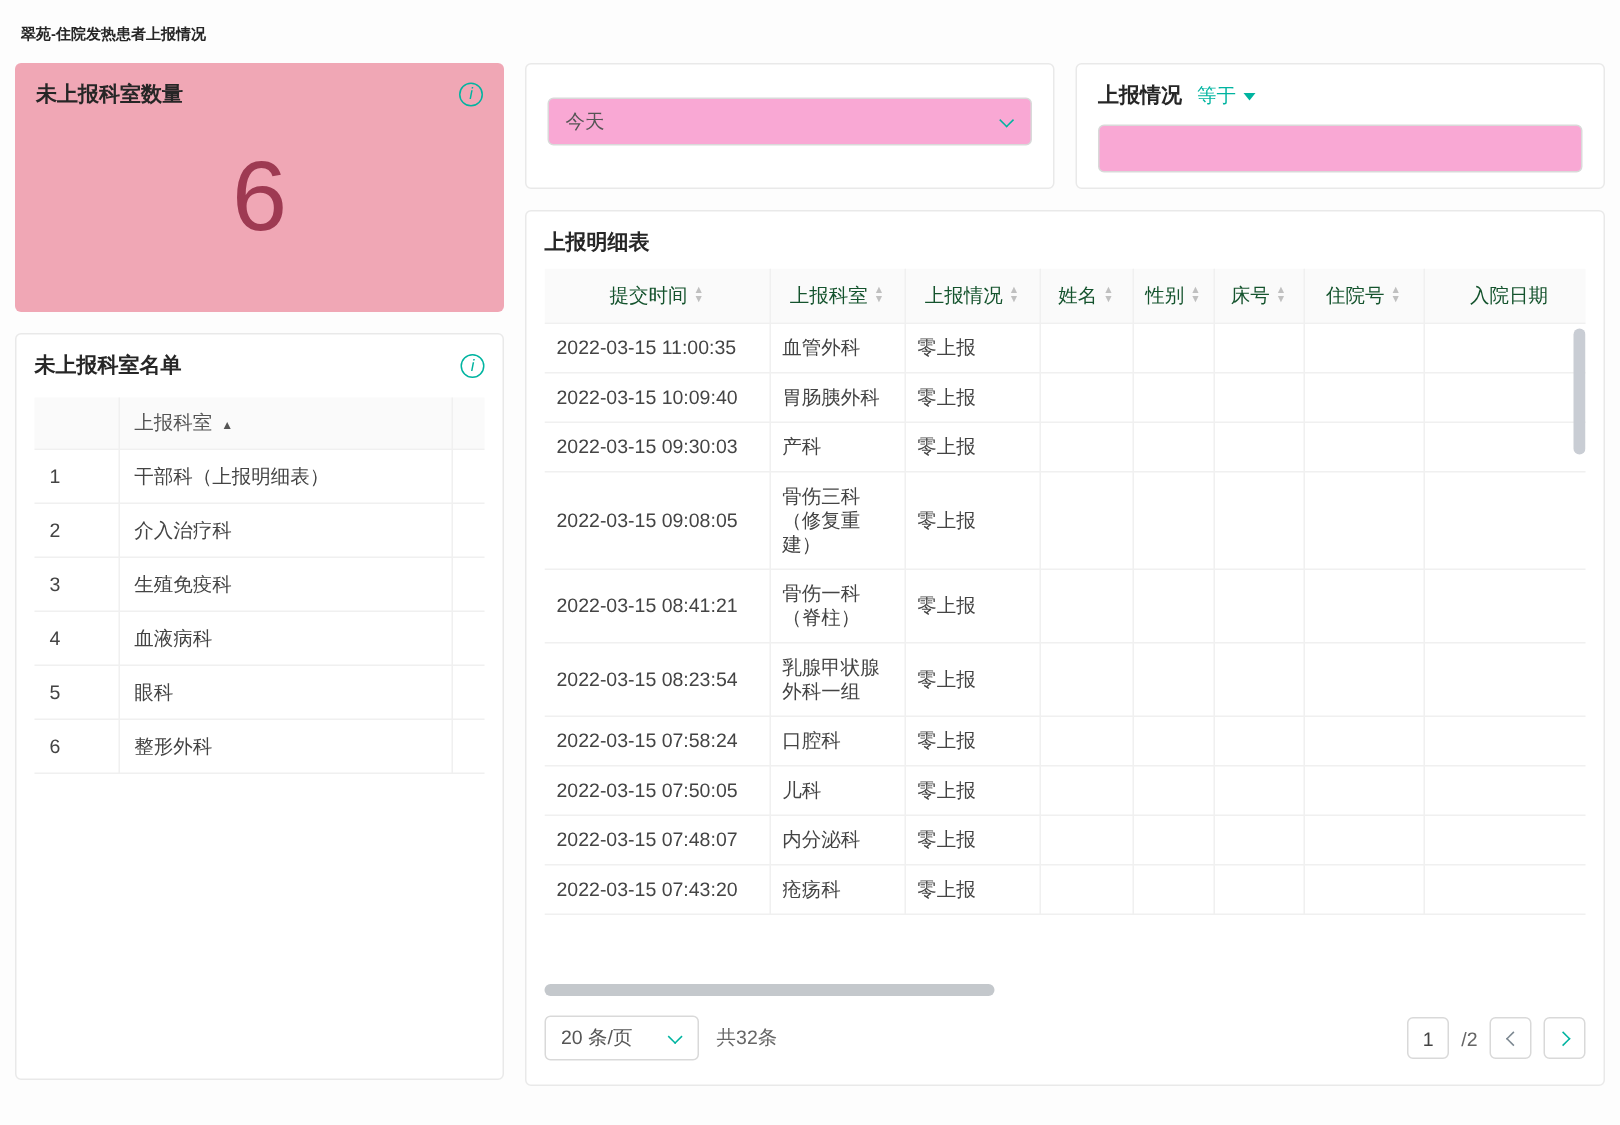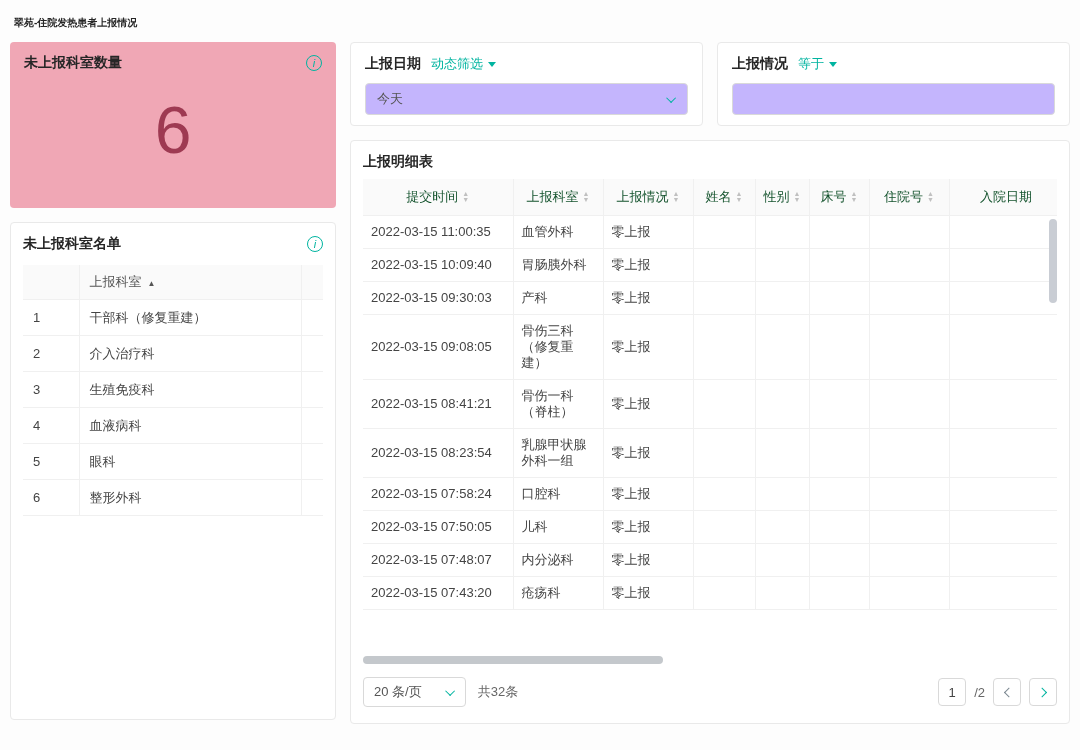--- a/index.html
+++ b/index.html
@@ -44,21 +44,21 @@
   
   .right-col{flex:1;display:flex;flex-direction:column;gap:14px;min-width:0;}
   .filters-row{display:flex;gap:14px;}
   .filter-card{flex:1;padding:12px 14px;height:84px;}
   .filter-head{display:flex;align-items:center;gap:10px;}
   .filter-label{font-size:14px;font-weight:bold;color:#262626;}
   .filter-link{color:var(--accent);cursor:pointer;display:inline-flex;align-items:center;gap:5px;}
   .caret-down{width:0;height:0;border-left:4px solid transparent;border-right:4px solid transparent;
     border-top:5px solid var(--accent);display:inline-block;}
   .select-box,.input-box{margin-top:10px;height:32px;border:1px solid #d9d9d9;border-radius:4px;
-    display:flex;align-items:center;justify-content:space-between;padding:0 11px;background:#c4b5fd;cursor:pointer;}
+    display:flex;align-items:center;justify-content:space-between;padding:0 11px;background:#f9a8d4;cursor:pointer;}
   .select-value{color:#555;}
   .chev{display:inline-block;width:7px;height:7px;border-left:1.5px solid var(--accent);
     border-bottom:1.5px solid var(--accent);transform:rotate(-45deg) translateY(-2px);}
   .input-box input{border:none;outline:none;width:100%;font-size:13px;font-family:inherit;background:transparent;}
   
   .detail-card{padding:12px 12px 12px 12px;height:584px;display:flex;flex-direction:column;}
   .detail-title{font-size:14px;font-weight:bold;color:#262626;}
   .table-viewport{position:relative;margin-top:8px;height:474px;overflow:hidden;}
   .detail-table{border-collapse:collapse;table-layout:fixed;width:700px;}
   .detail-table th{background:var(--head-bg);height:36px;font-weight:normal;color:#14532d;
@@ -124,21 +124,21 @@
             <th></th>
             <th>
               <span>上报科室</span><span class="sort-asc"></span>
             </th>
             <th></th>
           </tr>
         </thead>
         <tbody>
           <tr>
               <td>1</td>
-              <td>干部科（修复重建）</td>
+              <td>干部科（上报明细表）</td>
               <td></td>
             </tr>
             <tr>
               <td>2</td>
               <td>介入治疗科</td>
               <td></td>
             </tr>
             <tr>
               <td>3</td>
               <td>生殖免疫科</td>
@@ -163,27 +163,20 @@
       </table>
     </div>
 
   </div>
 
   <div class="right-col">
 
     <div class="filters-row">
 
       <div class="card filter-card">
-        <div class="filter-head">
-          <span class="filter-label">上报日期</span>
-          <span class="filter-link">
-            <span>动态筛选</span>
-            <span class="caret-down"></span>
-          </span>
-        </div>
         <div class="select-box">
           <span class="select-value">今天</span>
           <span class="chev"></span>
         </div>
       </div>
 
       <div class="card filter-card">
         <div class="filter-head">
           <span class="filter-label">上报情况</span>
           <span class="filter-link">

